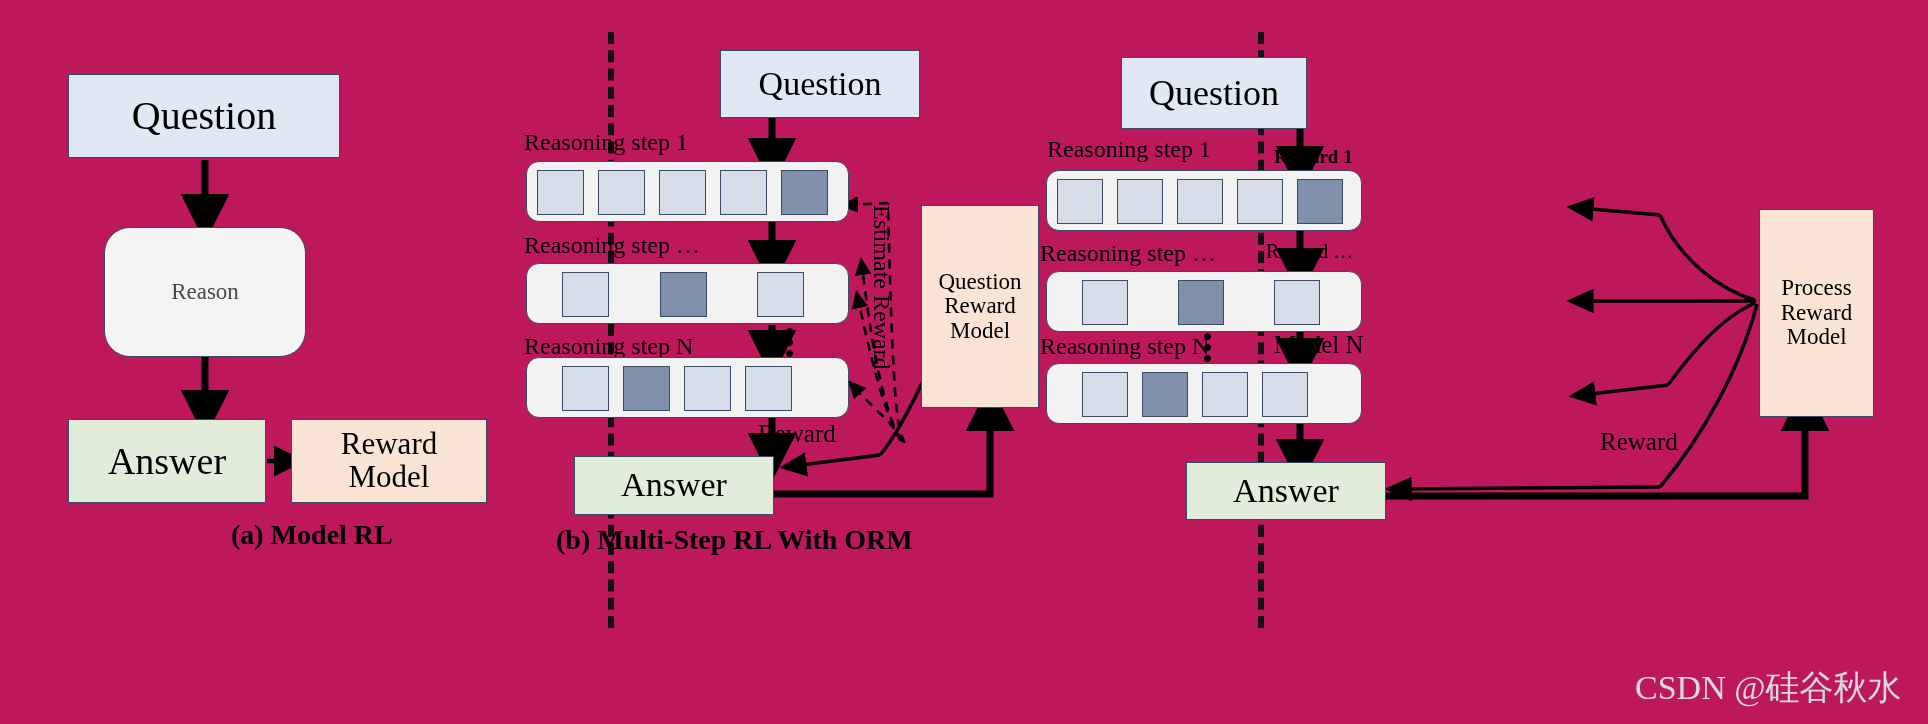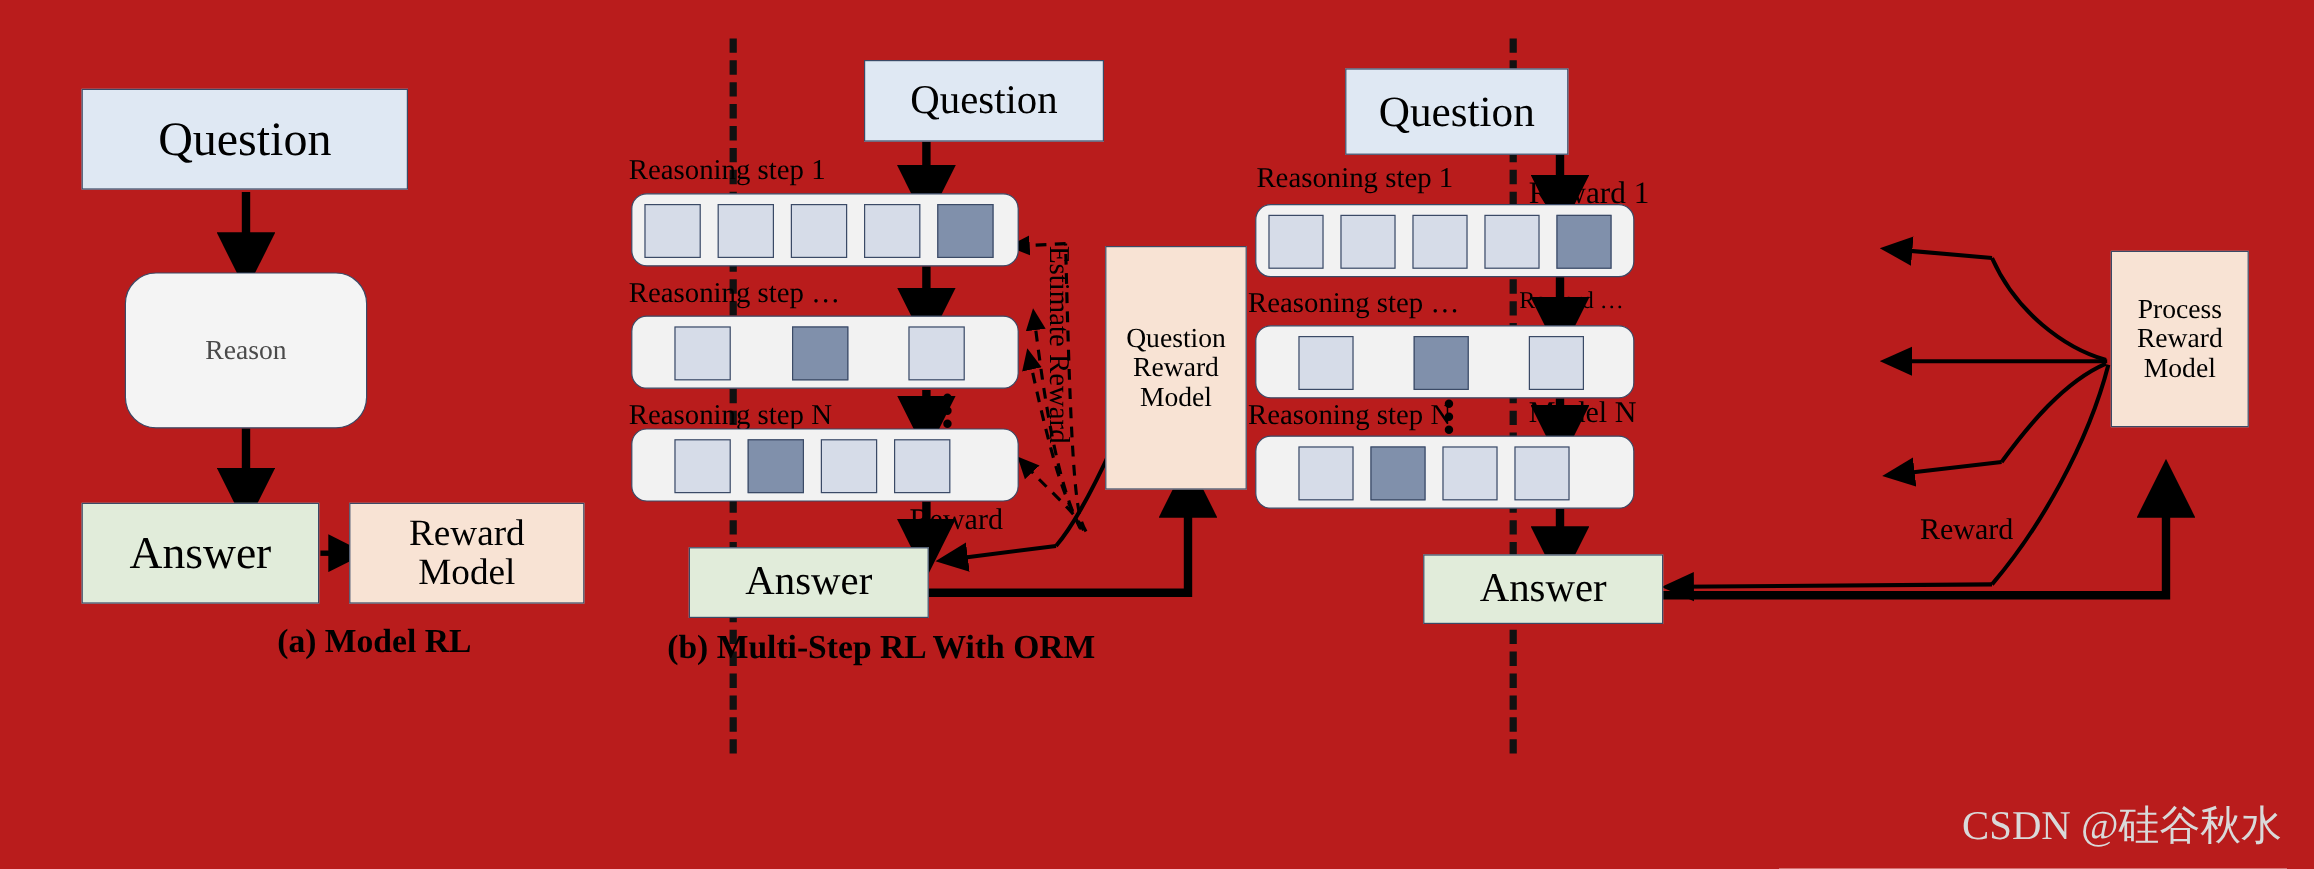--- a/index.html
+++ b/index.html
@@ -7,21 +7,21 @@
     padding: 0;
     background: #ffffff;
   }
   body {
     font-family: "Liberation Serif", "DejaVu Serif", serif;
   }
   #canvas {
     position: relative;
     width: 1928px;
     height: 724px;
-    background: #b91c1c;
+    background: #be185d;
     overflow: hidden;
   }
 
   
   .node {
     position: absolute;
     box-sizing: border-box;
     border: 1.6px solid #3b4a66;
     display: flex;
     align-items: center;
@@ -240,21 +240,21 @@
 
   <div class="node question" style="left:1121px; top:57px; width:186px; height:72px; font-size:36px;">
     <span>Question</span>
   </div>
 
   <div class="lbl" style="left:1047px; top:136px; font-size:24px;">Reasoning step 1</div>
   <div class="lbl" style="left:1040px; top:240px; font-size:24px;">Reasoning step …</div>
   <div class="lbl" style="left:1040px; top:333px; font-size:24px;">Reasoning step N</div>
   <div class="vdots" style="left:1203px; top:332px;">•<br>•<br>•</div>
 
-  <div class="lbl" style="left:1274px; top:146px; font-size:26px;">Reward 1</div>
+  <div class="lbl" style="left:1274px; top:146px; font-size:19px;font-weight:bold;">Reward 1</div>
   <div class="lbl" style="left:1266px; top:240px; font-size:20px;">Reward  …</div>
   <div class="lbl" style="left:1274px; top:331px; font-size:25px;">Model N</div>
 
   <div class="steprow" style="left:1046px; top:170px; width:316px; height:61px;">
     <div class="cell" style="left:10px; top:8px; width:46px; height:45px;"></div>
     <div class="cell" style="left:70px; top:8px; width:46px; height:45px;"></div>
     <div class="cell" style="left:130px; top:8px; width:46px; height:45px;"></div>
     <div class="cell" style="left:190px; top:8px; width:46px; height:45px;"></div>
     <div class="cell dark" style="left:250px; top:8px; width:46px; height:45px;"></div>
   </div>
@@ -265,21 +265,21 @@
     <div class="cell" style="left:227px; top:8px; width:46px; height:45px;"></div>
   </div>
 
   <div class="steprow" style="left:1046px; top:363px; width:316px; height:61px;">
     <div class="cell" style="left:35px; top:8px; width:46px; height:45px;"></div>
     <div class="cell dark" style="left:95px; top:8px; width:46px; height:45px;"></div>
     <div class="cell" style="left:155px; top:8px; width:46px; height:45px;"></div>
     <div class="cell" style="left:215px; top:8px; width:46px; height:45px;"></div>
   </div>
 
-  <div class="node rm" style="left:1759px; top:209px; width:115px; height:147px; font-size:23px; flex-direction:column; justify-content:center;">
+  <div class="node rm" style="left:1759px; top:209px; width:115px; height:208px; font-size:23px; flex-direction:column; justify-content:center;">
     <span>Process</span>
     <span>Reward</span>
     <span>Model</span>
   </div>
 
   <div class="lbl" style="left:1600px; top:428px; font-size:25px;">Reward</div>
 
   <div class="node answer" style="left:1186px; top:462px; width:200px; height:58px; font-size:34px;">
     <span>Answer</span>
   </div>

